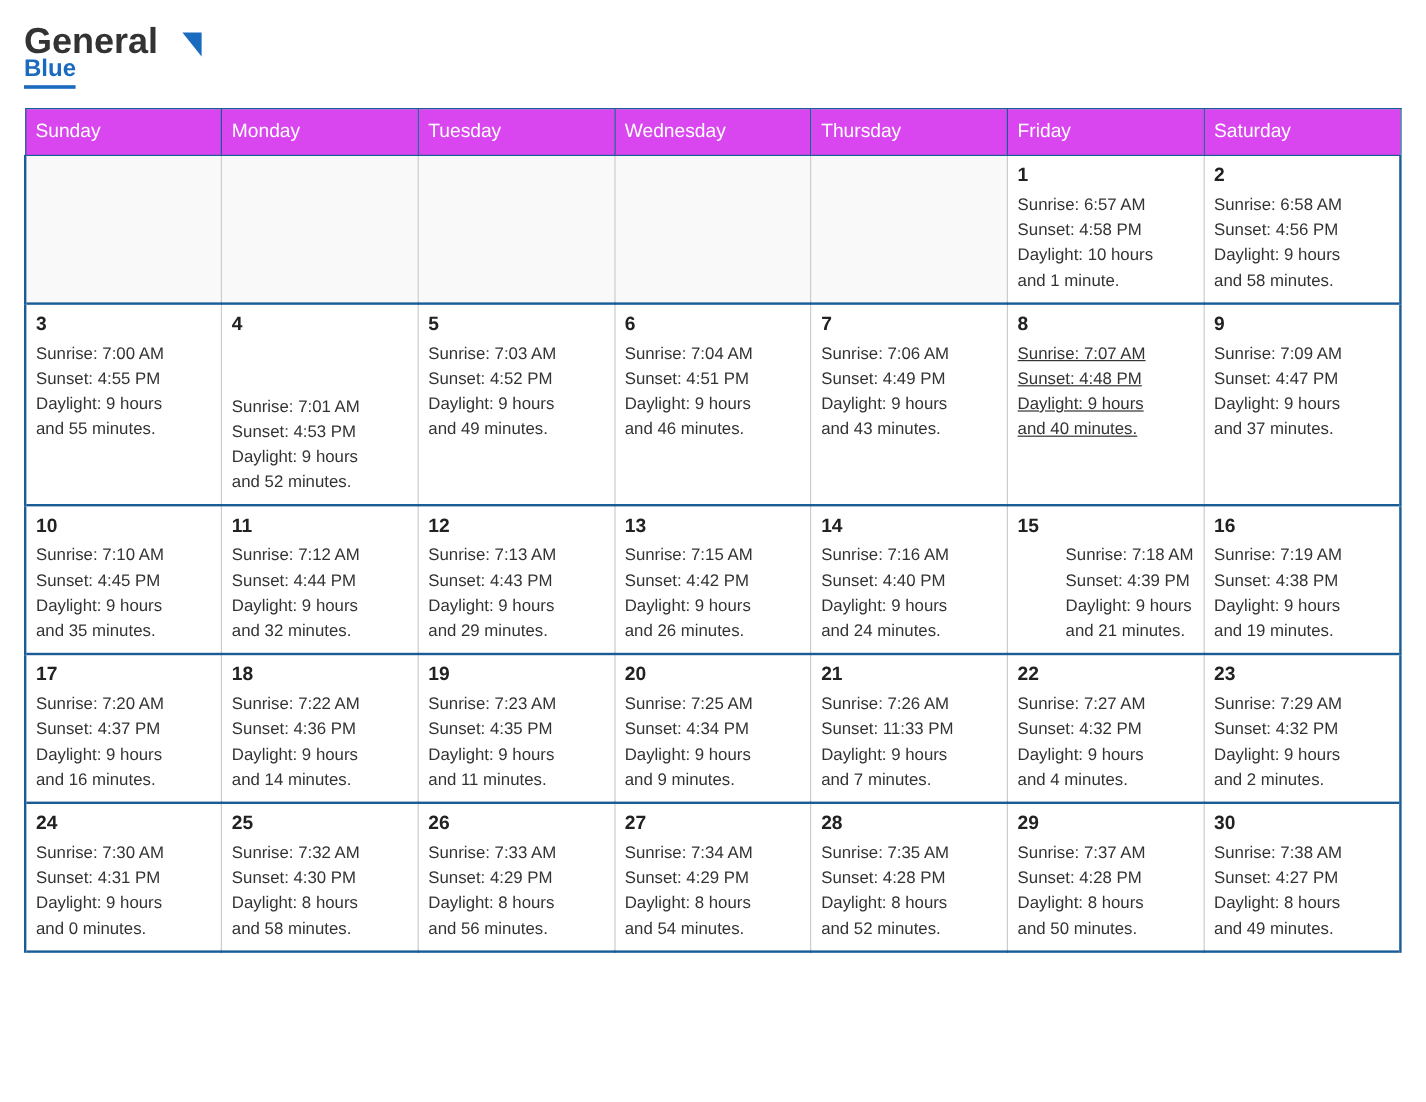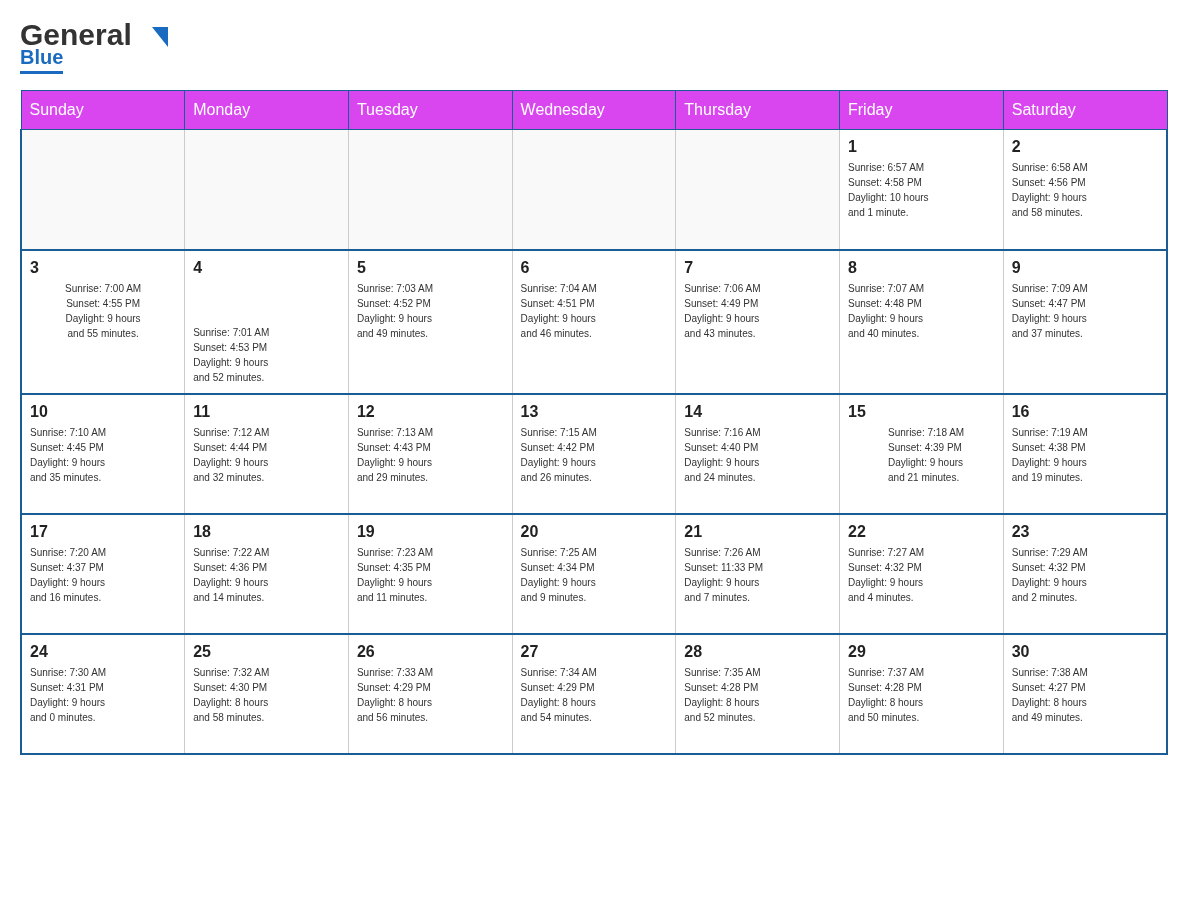--- a/index.html
+++ b/index.html
@@ -70,21 +70,21 @@
       border-right: 2px solid #1a5c96;
     }
     .day-number {
       font-size: 16px;
       font-weight: bold;
       color: #222;
       display: block;
       margin-bottom: 4px;
     }
     .day-info {
-      font-size: 10px;
+      font-size: 14px;
       color: #333;
       line-height: 1.5;
     }
     .empty-cell {
       background: #f9f9f9;
     }
     tbody tr:last-child {
       border-bottom: 2px solid #1a5c96;
     }
     .logo-wrapper {
@@ -159,21 +159,21 @@
           <span class="day-number">2</span>
           <div class="day-info" style="white-space: pre-line;">Sunrise: 6:58 AM
 Sunset: 4:56 PM
 Daylight: 9 hours
 and 58 minutes.</div>
         </td>
       </tr>
       <tr>
         <td>
           <span class="day-number">3</span>
-          <div class="day-info" style="white-space: pre-line; text-align: center;">Sunrise: 7:00 AM
+          <div class="day-info" style="white-space: pre-line;">Sunrise: 7:00 AM
 Sunset: 4:55 PM
 Daylight: 9 hours
 and 55 minutes.</div>
         </td>
         <td>
           <span class="day-number">4</span>
           <div class="day-info" style="white-space: pre-line; margin-top: 48px;">Sunrise: 7:01 AM
 Sunset: 4:53 PM
 Daylight: 9 hours
 and 52 minutes.</div>
@@ -194,21 +194,21 @@
         </td>
         <td>
           <span class="day-number">7</span>
           <div class="day-info" style="white-space: pre-line;">Sunrise: 7:06 AM
 Sunset: 4:49 PM
 Daylight: 9 hours
 and 43 minutes.</div>
         </td>
         <td>
           <span class="day-number">8</span>
-          <div class="day-info" style="white-space: pre-line;">Sunrise: 7:07 AM
+          <div class="day-info" style="white-space: pre-line; text-decoration: underline;">Sunrise: 7:07 AM
 Sunset: 4:48 PM
 Daylight: 9 hours
 and 40 minutes.</div>
         </td>
         <td>
           <span class="day-number">9</span>
           <div class="day-info" style="white-space: pre-line;">Sunrise: 7:09 AM
 Sunset: 4:47 PM
 Daylight: 9 hours
 and 37 minutes.</div>

